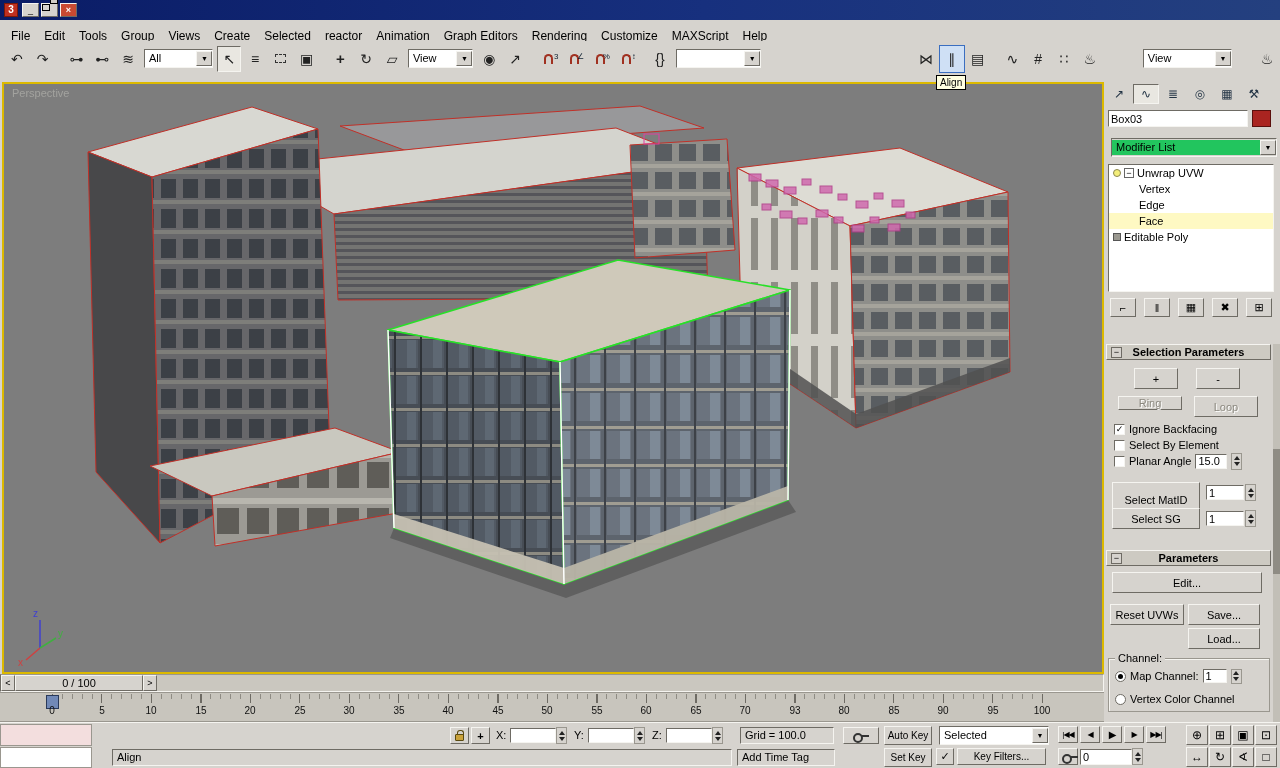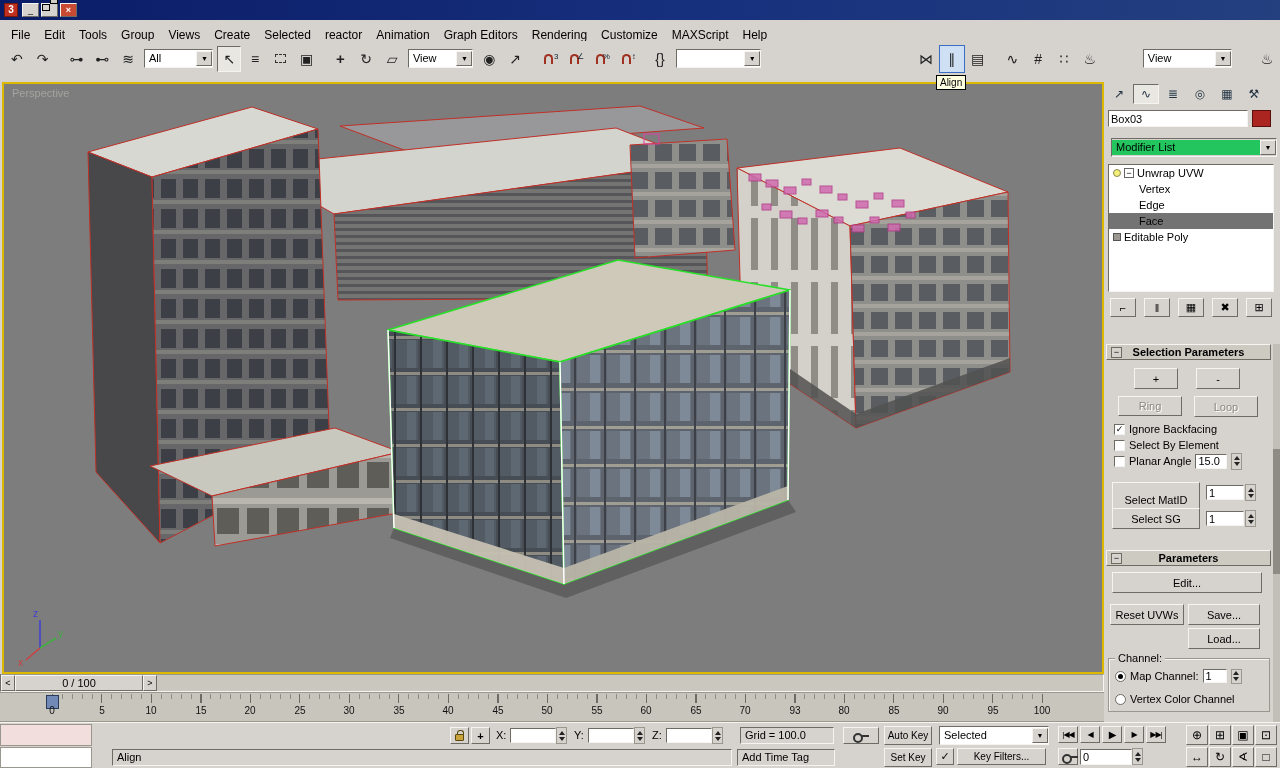--- a/index.html
+++ b/index.html
@@ -21,21 +21,21 @@
   .app-icon { width:14px; height:14px; background:#c03020; border:1px solid #7a1808; color:#fff; font-size:10px; font-weight:bold; text-align:center; line-height:12px; margin:0 4px; }
   .title-text { font-size:11px; font-weight:bold; white-space:pre; overflow:hidden; flex:1; }
   .winbtns { display:flex; gap:2px; margin-right:3px; }
   .winbtn { width:17px; height:14px; font-size:9px; line-height:12px; text-align:center; color:#000; }
   .winbtn.close { background:#c84a32; color:#fff; font-weight:bold; }
   .rsq { position:relative; width:9px; height:8px; margin:2px auto; }
   .rsq::before { content:""; position:absolute; right:0; top:0; width:6px; height:5px; border:1px solid #000; }
   .rsq::after { content:""; position:absolute; left:0; bottom:0; width:6px; height:5px; border:1px solid #000; background:#d0cdc5; }
 
   
-  .menubar { position:absolute; left:0; top:20px; width:1280px; height:32px; background:#d6d3ce; display:flex; align-items:center; padding-left:4px; border-bottom:3px solid #b91c1c; }
+  .menubar { position:absolute; left:0; top:20px; width:1280px; height:32px; background:#d6d3ce; display:flex; align-items:center; padding-left:4px; border-bottom:1px solid #b91c1c; }
   .menu-item { padding:2px 7px; font-size:12px; }
 
   
   .toolbar { position:absolute; left:0; top:41px; width:1280px; height:35px; background:#d6d3ce; display:flex; align-items:center; padding-left:4px; }
   .tbtn { width:24px; height:26px; margin:0 1px; display:flex; align-items:center; justify-content:center; font-size:14px; color:#222; position:relative; }
   .tbtn.pressed { background:#e9e7e1; border-top:1px solid #6e6b64; border-left:1px solid #6e6b64; border-right:1px solid #f5f4f0; border-bottom:1px solid #f5f4f0; }
   .tbtn.hot { background:#cfe0f5; outline:1px solid #3a6ec0; }
   .tsep { width:8px; height:26px; }
   .combo { display:flex; align-items:center; height:19px; border-top:1px solid #6e6b64; border-left:1px solid #6e6b64; border-right:1px solid #f5f4f0; border-bottom:1px solid #f5f4f0; background:#fff; margin:0 3px; }
   .combo .cval { flex:1; padding:0 4px; font-size:11px; height:15px; line-height:15px; overflow:hidden; background:#fff; }
@@ -51,21 +51,21 @@
   .viewport svg { position:absolute; left:0; top:0; }
 
   
   .cmdpanel { position:absolute; left:1104px; top:76px; width:176px; height:646px; background:#d6d3ce; }
   .ptabs { position:absolute; left:2px; top:8px; display:flex; gap:1px; }
   .ptab { width:26px; height:20px; display:flex; align-items:center; justify-content:center; font-size:12px; color:#234; }
   .ptab.pressed { background:#e9e7e1; border-top:1px solid #6e6b64; border-left:1px solid #6e6b64; border-right:1px solid #f5f4f0; border-bottom:1px solid #f5f4f0; }
   .stacklist { position:absolute; left:4px; top:88px; width:166px; height:128px; background:#fff; font-size:11px; }
   .srow { height:16px; display:flex; align-items:center; padding-left:4px; gap:3px; }
   .srow.sub { padding-left:30px; }
-  .srow.selected { background:#737373; }
+  .srow.selected { background:#fef9c3; }
   .bulb { width:8px; height:8px; border-radius:50%; background:#f4ee7a; border:1px solid #8a8650; }
   .expbox { width:10px; height:10px; border:1px solid #666; background:#fff; font-size:9px; line-height:8px; text-align:center; }
   .cube { width:8px; height:8px; background:#9a9890; border:1px solid #555; }
   .stacktools { position:absolute; left:4px; top:222px; width:166px; height:20px; display:flex; justify-content:space-between; padding:0 2px; }
   .stool { width:26px; height:19px; font-size:11px; }
   .rollhdr { position:absolute; left:2px; width:165px; height:16px; display:flex; align-items:center; justify-content:center; font-weight:bold; font-size:11px; background:#cdcac2; position:absolute; }
   .rhicon { position:absolute; left:4px; top:2px; width:11px; height:11px; border:1px solid #6e6b64; background:#d6d3ce; font-size:9px; line-height:9px; text-align:center; font-weight:normal; }
   .cbrow { position:absolute; left:10px; display:flex; align-items:center; gap:4px; height:14px; }
   .cb { width:11px; height:11px; background:#fff; border-top:1px solid #6e6b64; border-left:1px solid #6e6b64; border-right:1px solid #f5f4f0; border-bottom:1px solid #f5f4f0; font-size:9px; line-height:9px; text-align:center; }
   .radio { width:11px; height:11px; border-radius:50%; background:#fff; border:1px solid #6e6b64; position:relative; }
@@ -427,21 +427,21 @@
   <div class="rollhdr raised" style="top:268px">
     <span class="rhicon">−</span>
     <span>Selection Parameters</span>
   </div>
   <div class="btn raised" style="position:absolute;left:30px;top:292px;width:44px;height:21px">
       <span>+</span>
     </div>
   <div class="btn raised" style="position:absolute;left:92px;top:292px;width:44px;height:21px">
       <span>-</span>
     </div>
-  <div class="btn raised disabled" style="position:absolute;left:14px;top:320px;width:64px;height:20px">
+  <div class="btn raised disabled" style="position:absolute;left:14px;top:320px;width:64px;height:14px">
       <span>Ring</span>
     </div>
   <div class="btn raised disabled" style="position:absolute;left:90px;top:320px;width:64px;height:21px">
       <span>Loop</span>
     </div>
 
   <div class="cbrow" style="top:346px">
     <span class="cb">✓</span>
     <span>Ignore Backfacing</span>
   </div>

